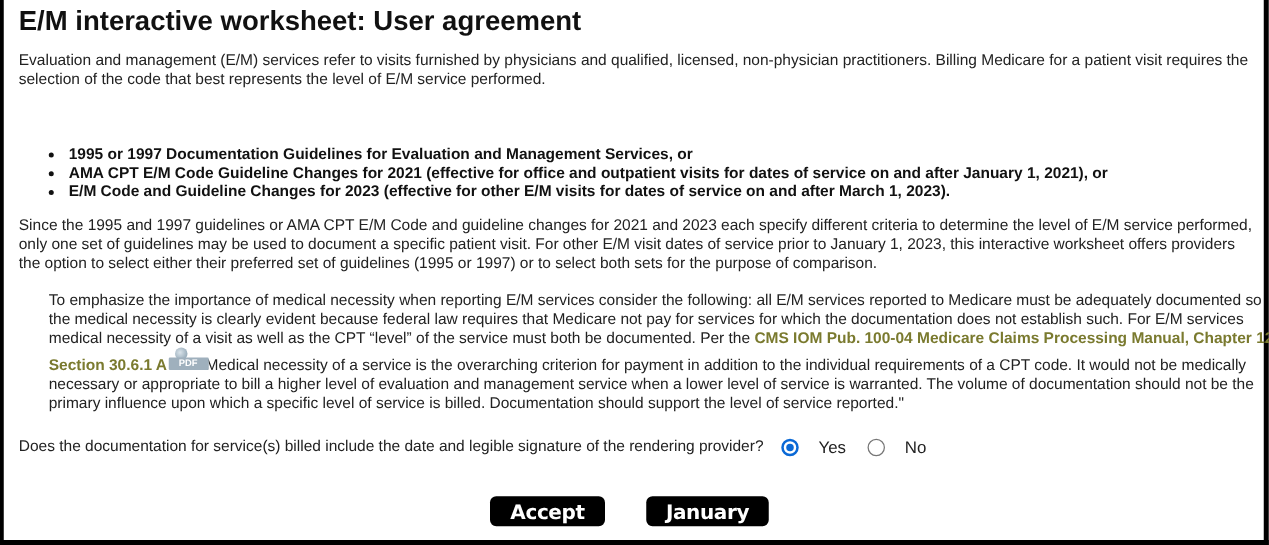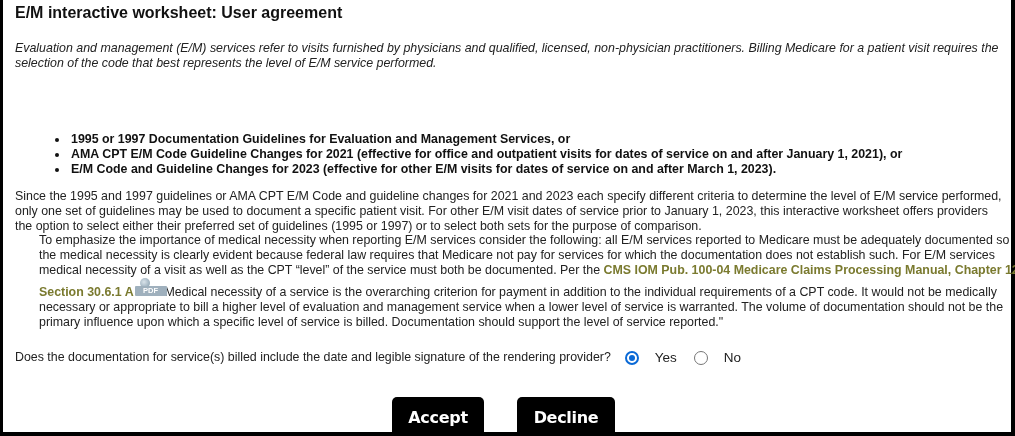--- a/index.html
+++ b/index.html
@@ -7,35 +7,35 @@
   .frame {
     position: absolute; left: 0; top: 0;
     width: 1015px; height: 436px; box-sizing: border-box;
     border-left: 3px solid #000; border-right: 4px solid #000; border-bottom: 4px solid #000; border-top: 0;
     background: #fff;
     font-family: "Liberation Sans", sans-serif;
     color: #222;
   }
   .title {
     position: absolute; left: 12px; top: 4px;
-    font-size: 16px; font-weight: bold; color: #111; margin: 0;
+    font-size: 22px; font-weight: bold; color: #111; margin: 0;
   }
   .p {
     position: absolute; left: 12px; width: 990px;
     font-size: 12.4px; line-height: 15px; margin: 0; color: #222;
   }
-  .p-intro { top: 41px; font-style: italic; }
+  .p-intro { top: 41px; }
   .p-purpose { top: 88px; font-weight: bold; color: #111; }
   .bullets {
-    position: absolute; left: 32px; top: 116px; margin: 16px; padding: 0 0 0 18px;
+    position: absolute; left: 32px; top: 116px; margin: 0; padding: 0 0 0 18px;
     font-size: 12.4px; line-height: 15px; font-weight: bold; color: #111;
     list-style: disc;
   }
   .bullets li { padding-left: 2px; }
-  .p-since { top: 173px; margin-top: 16px; }
+  .p-since { top: 173px; }
   .p-emph { top: 233px; margin-left: 24px; }
   .link {
     color: #7a7a2f; font-weight: bold; text-decoration: none; cursor: pointer;
   }
   .pdf-icon {
     display: inline-block; position: relative; width: 20px; height: 20px;
     vertical-align: -2px; margin: 0 2px 0 1px;
   }
   .pdf-icon .globe {
     position: absolute; left: 5px; top: 0; width: 10px; height: 10px; border-radius: 50%;
@@ -55,21 +55,21 @@
     width: 14px; height: 14px; border-radius: 50%; box-sizing: border-box;
     border: 1px solid #767676; background: #fff; position: relative; cursor: pointer;
   }
   .radio.checked { border: 2px solid #0a69d6; }
   .radio.checked::after {
     content: ""; position: absolute; left: 2px; top: 2px; width: 6px; height: 6px;
     border-radius: 50%; background: #0a69d6;
   }
   .radio-label { font-size: 13.5px; margin: 0 5px 0 4px; color: #222; }
   .btn {
-    position: absolute; top: 397px; height: 40px;
+    position: absolute; top: 397px; height: 24px;
     background: #000; color: #fff; border-radius: 5px;
     font-family: "DejaVu Sans", sans-serif; font-weight: bold; font-size: 16px;
     display: flex; align-items: center; justify-content: center; cursor: pointer;
     letter-spacing: -0.3px;
   }
   .btn-accept { left: 389px; width: 92px; }
   .btn-decline { left: 514px; width: 98px; }
 </style>
 </head>
 <body>
@@ -96,14 +96,14 @@
     <span>Does the documentation for service(s) billed include the date and legible signature of the rendering provider?</span>
     <span class="radio-group">
       <span class="radio checked"></span>
       <span class="radio-label">Yes</span>
       <span class="radio"></span>
       <span class="radio-label">No</span>
     </span>
   </div>
 
   <div class="btn btn-accept">Accept</div>
-  <div class="btn btn-decline">Decline</div>
+  <div class="btn btn-decline">January</div>
 </div>
 
 </body></html>

